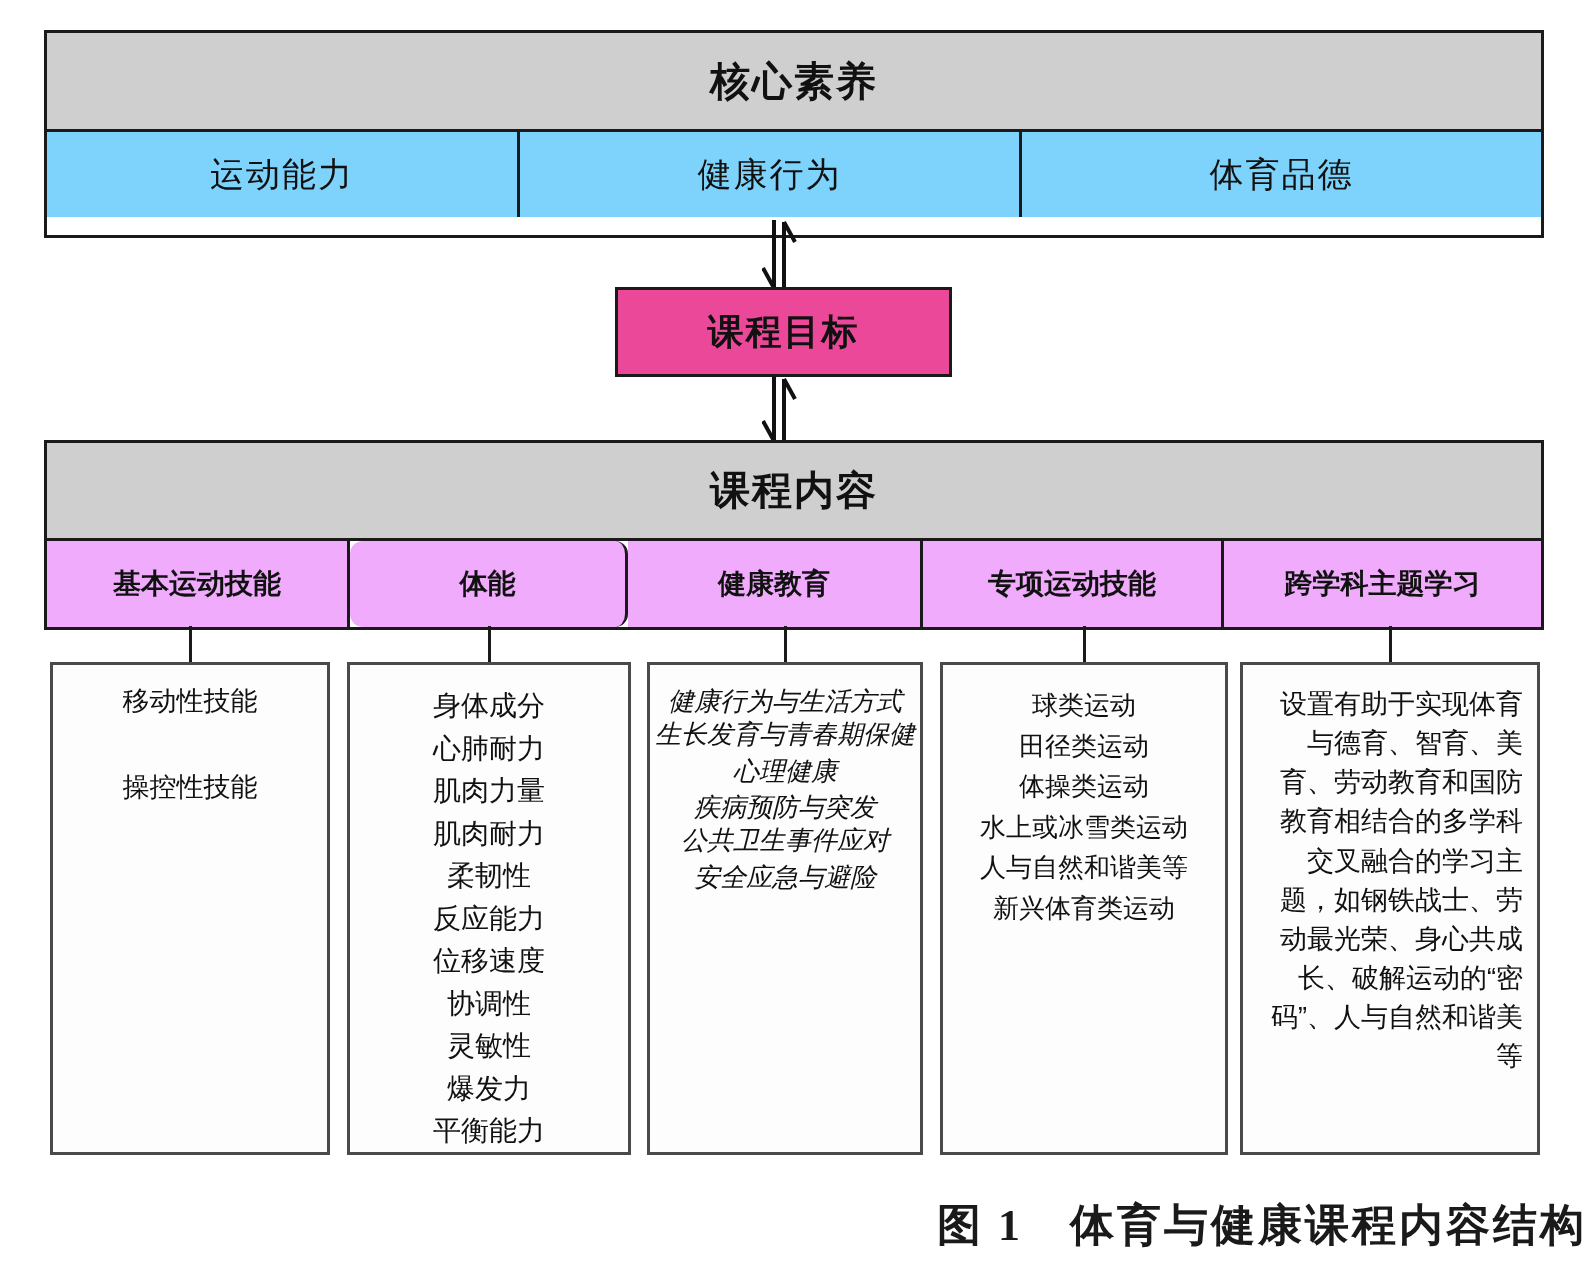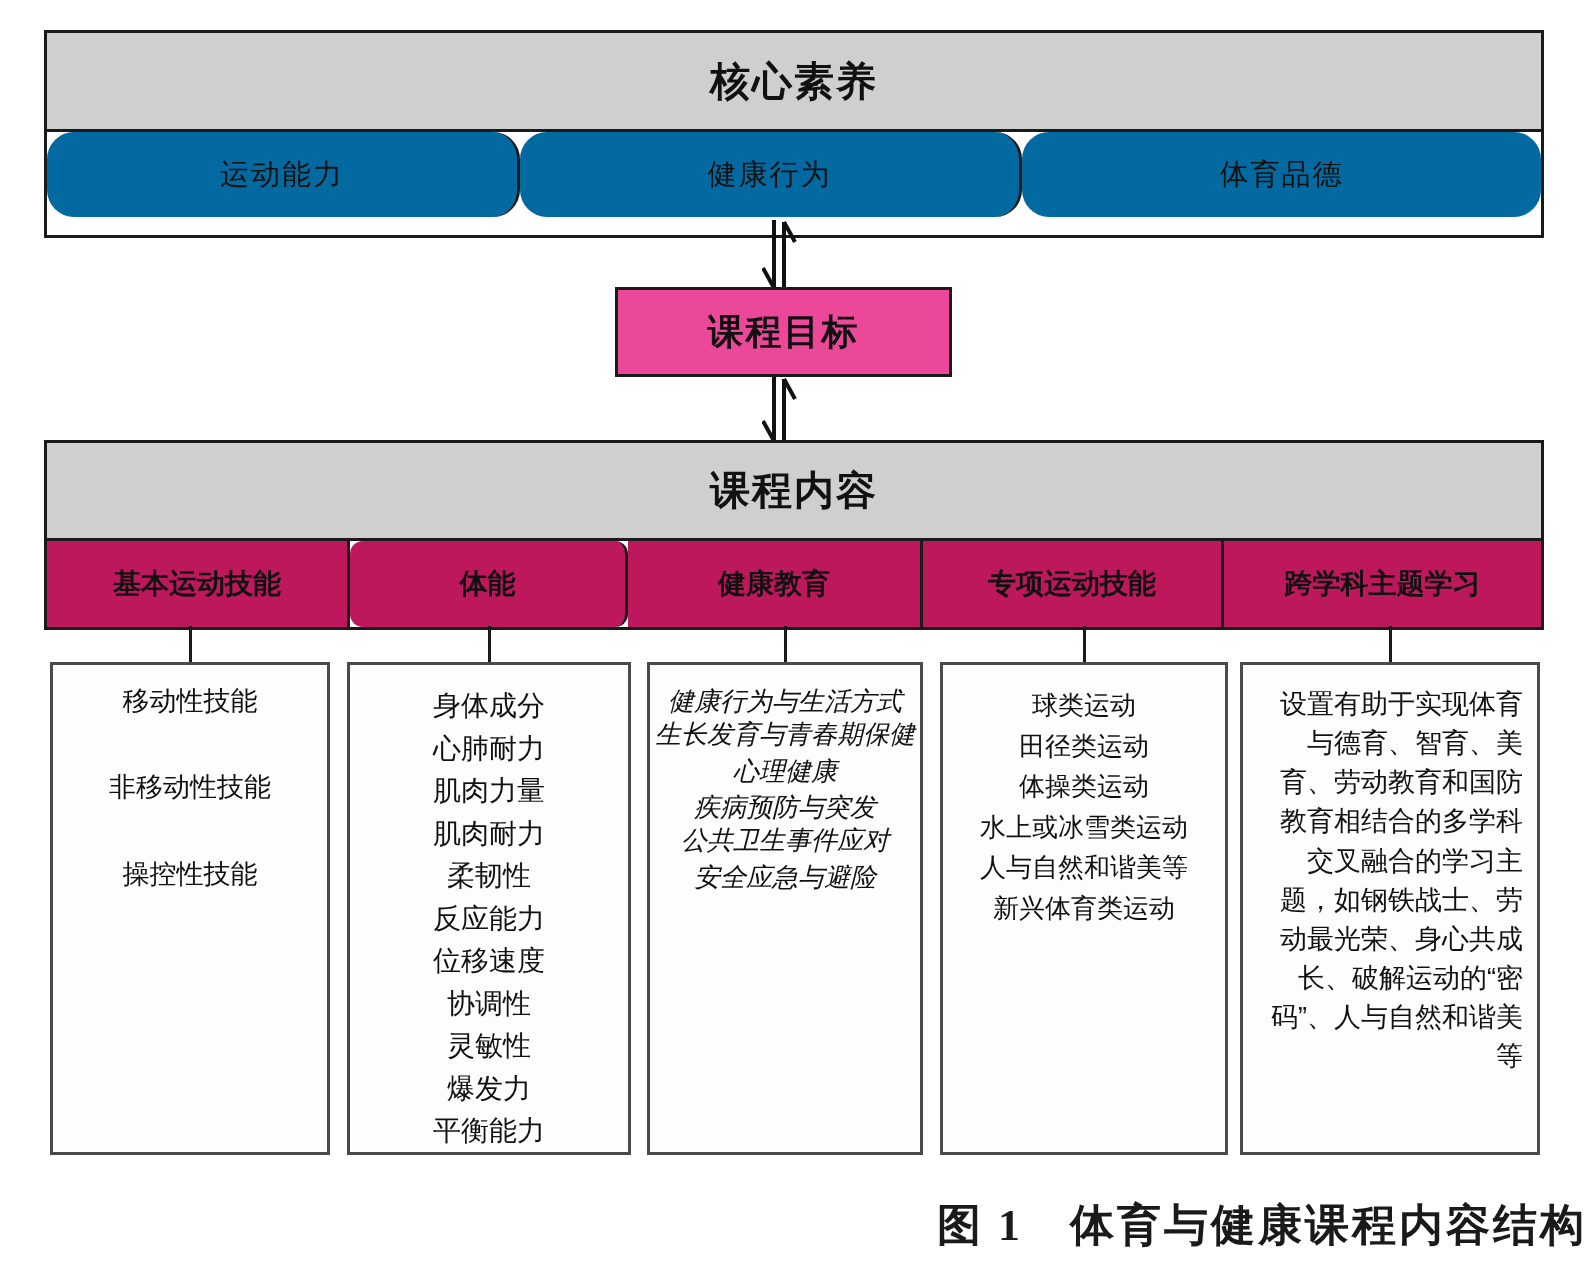--- a/index.html
+++ b/index.html
@@ -39,24 +39,23 @@
     background: #cfcfcf;
     font-size: 40px;
   }
   #core-cells {
     position: absolute; left: 0; top: 99px; width: 100%; height: 85px;
     display: flex;
   }
   #core-cells .cell {
     box-sizing: border-box;
     display: flex; align-items: center; justify-content: center;
-    font-size: 29px; color: #111111; letter-spacing: 2px;
+    font-size: 34px; color: #111111; letter-spacing: 2px;
     border-right: 3px solid #1a1a1a;
-    background: #0369a1;
-    border-radius: 27px;
+    background: #7dd3fc;
   }
   #core-cells .cell:last-child { border-right: none; }
   #core-cells .c0 { width: 473px; }
   #core-cells .c1 { width: 502px; }
   #core-cells .c2 { flex: 1; }
 
   
   #goal-box {
     left: 615px; top: 287px; width: 337px; height: 90px;
     background: #ec4899;
@@ -74,21 +73,21 @@
   }
   #content-cells {
     position: absolute; left: 0; top: 98px; width: 100%; height: 86px;
     display: flex;
   }
   #content-cells .cell {
     box-sizing: border-box;
     display: flex; align-items: center; justify-content: center;
     font-size: 28px; font-weight: bold; color: #111111;
     border-right: 3px solid #1a1a1a;
-    background: #be185d;
+    background: #f0abfc;
     text-align: center;
   }
   #content-cells .cell:last-child { border-right: none; }
   #content-cells .k0 { width: 303px; }
   #content-cells .k1 { width: 278px; border-radius: 13px; }
   #content-cells .k2 { width: 295px; }
   #content-cells .k3 { width: 301px; }
   #content-cells .k4 { flex: 1; }
 
   
@@ -185,21 +184,20 @@
   </div>
 
   <div class="vline" style="left:189px; top:626px; height:38px;"></div>
   <div class="vline" style="left:488px; top:626px; height:38px;"></div>
   <div class="vline" style="left:784px; top:626px; height:38px;"></div>
   <div class="vline" style="left:1083px; top:626px; height:38px;"></div>
   <div class="vline" style="left:1389px; top:626px; height:38px;"></div>
 
   <div class="leaf" id="leaf0">
     <div class="line">移动性技能</div>
-    <div class="line">非移动性技能</div>
     <div class="line">操控性技能</div>
   </div>
 
   <div class="leaf" id="leaf1">
     <div class="line">身体成分</div>
     <div class="line">心肺耐力</div>
     <div class="line">肌肉力量</div>
     <div class="line">肌肉耐力</div>
     <div class="line">柔韧性</div>
     <div class="line">反应能力</div>

